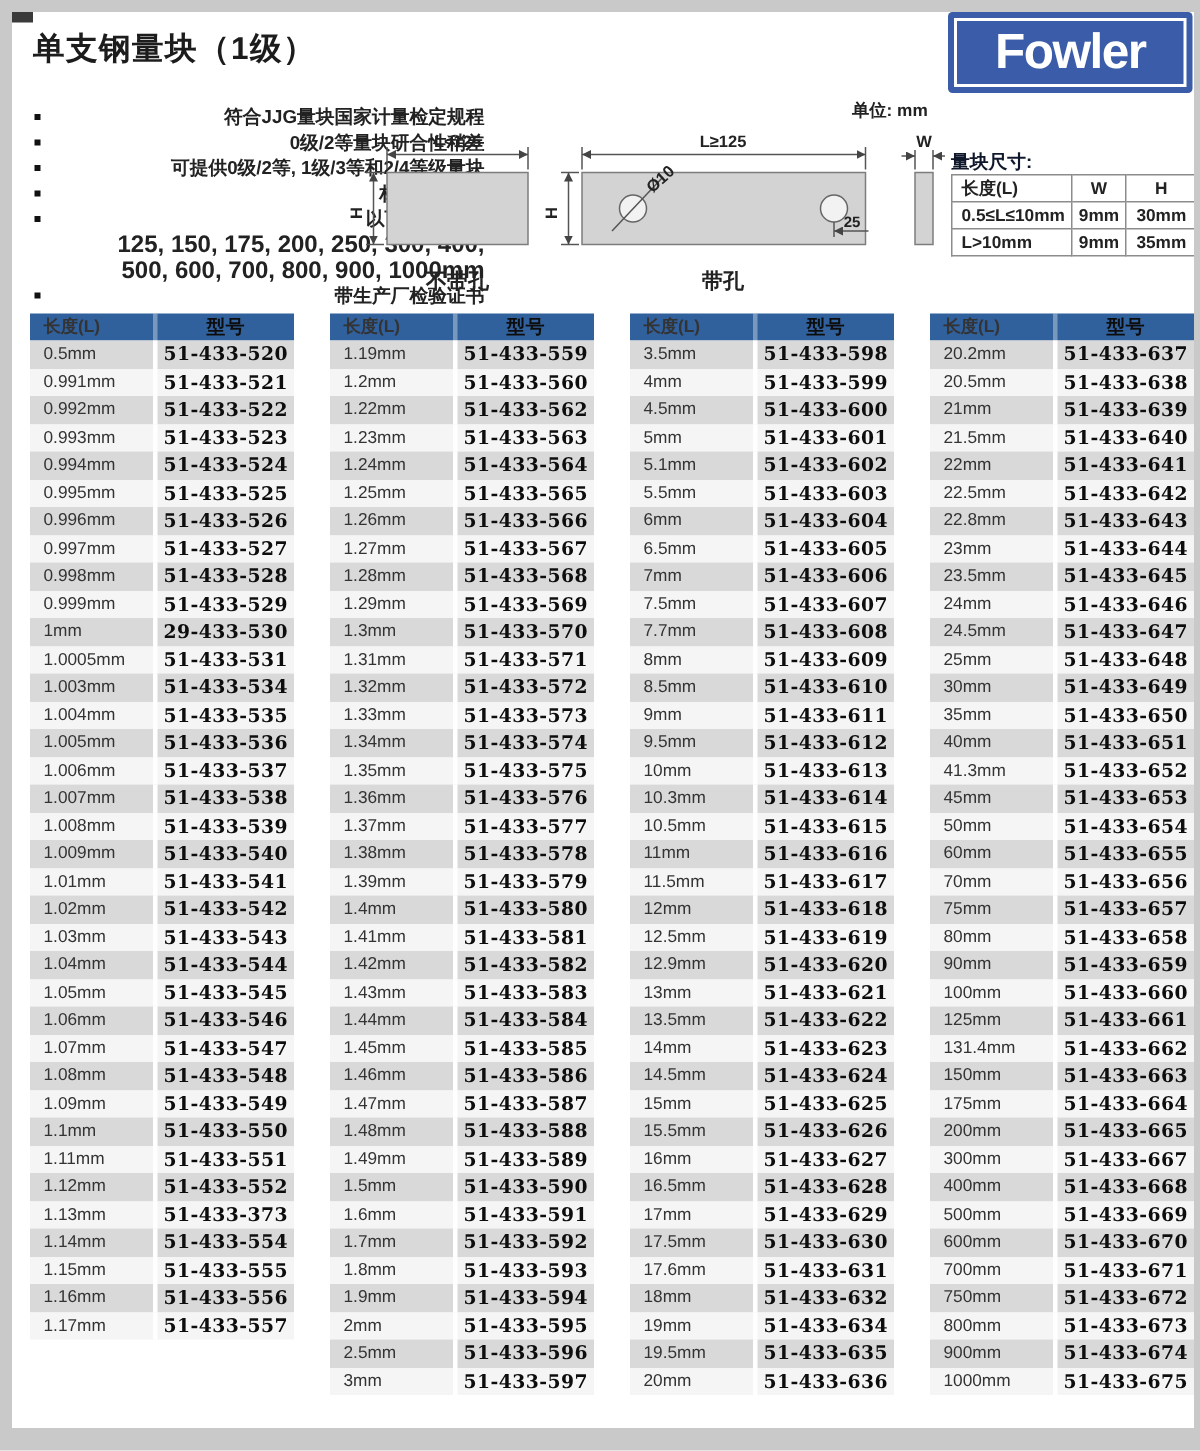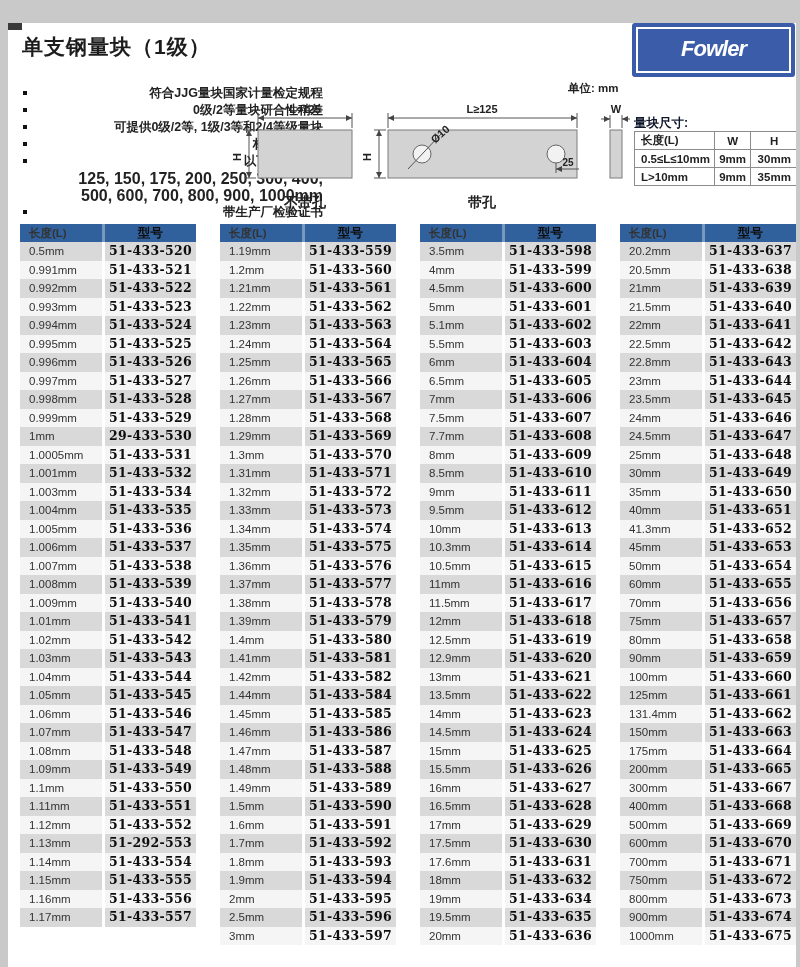--- a/index.html
+++ b/index.html
@@ -4,21 +4,21 @@
 <style>
   html,body{margin:0;padding:0;}
   body{
     width:800px;height:967px;position:relative;
     background:#c9c9c9;
     font-family:"Liberation Sans","DejaVu Sans",sans-serif;
     -webkit-font-smoothing:antialiased;
   }
   .page{
     position:absolute;left:8px;top:8px;width:788px;height:944px;
-    background:#ffffff;overflow:hidden;margin-top:15px;
+    background:#ffffff;overflow:hidden;
   }
   .scan-corner{position:absolute;left:0;top:0;width:14px;height:7px;background:#3a3a3a;}
 
   
   .title{
     position:absolute;left:14px;top:10px;
     font-size:21px;font-weight:bold;color:#1c1c1c;letter-spacing:1px;
   }
 
   
@@ -30,21 +30,21 @@
   
   .logo{
     position:absolute;left:624px;top:0px;width:163px;height:54px;
     background:#3b5ca8;border-radius:3px;
   }
   .logo-inner{
     position:absolute;left:4px;top:4px;right:4px;bottom:4px;
     border:2px solid #ffffff;display:flex;align-items:center;justify-content:center;
   }
   .logo-text{
-    color:#fff;font-size:22px;font-weight:bold;font-style:italic;
+    color:#fff;font-size:33px;font-weight:bold;
     letter-spacing:-1px;transform:translateY(-1px);
   }
 
   
   .unit-note{position:absolute;left:560px;top:58px;font-size:11.5px;font-weight:bold;color:#222;}
 
   
   .diagrams{position:absolute;left:222px;top:72px;width:400px;height:122px;}
 
   
@@ -236,24 +236,20 @@
         </div>
         <div class="gt-row">
           <span class="gt-col-len">1mm</span>
           <span class="gt-col-model">29-433-530</span>
         </div>
         <div class="gt-row">
           <span class="gt-col-len">1.0005mm</span>
           <span class="gt-col-model">51-433-531</span>
         </div>
         <div class="gt-row">
-          <span class="gt-col-len">1.001mm</span>
-          <span class="gt-col-model">51-433-532</span>
-        </div>
-        <div class="gt-row">
           <span class="gt-col-len">1.003mm</span>
           <span class="gt-col-model">51-433-534</span>
         </div>
         <div class="gt-row">
           <span class="gt-col-len">1.004mm</span>
           <span class="gt-col-model">51-433-535</span>
         </div>
         <div class="gt-row">
           <span class="gt-col-len">1.005mm</span>
           <span class="gt-col-model">51-433-536</span>
@@ -317,21 +313,21 @@
         <div class="gt-row">
           <span class="gt-col-len">1.11mm</span>
           <span class="gt-col-model">51-433-551</span>
         </div>
         <div class="gt-row">
           <span class="gt-col-len">1.12mm</span>
           <span class="gt-col-model">51-433-552</span>
         </div>
         <div class="gt-row">
           <span class="gt-col-len">1.13mm</span>
-          <span class="gt-col-model">51-292-553</span>
+          <span class="gt-col-model">51-433-373</span>
         </div>
         <div class="gt-row">
           <span class="gt-col-len">1.14mm</span>
           <span class="gt-col-model">51-433-554</span>
         </div>
         <div class="gt-row">
           <span class="gt-col-len">1.15mm</span>
           <span class="gt-col-model">51-433-555</span>
         </div>
         <div class="gt-row">
@@ -352,24 +348,20 @@
       <div class="gt-body">
         <div class="gt-row">
           <span class="gt-col-len">1.19mm</span>
           <span class="gt-col-model">51-433-559</span>
         </div>
         <div class="gt-row">
           <span class="gt-col-len">1.2mm</span>
           <span class="gt-col-model">51-433-560</span>
         </div>
         <div class="gt-row">
-          <span class="gt-col-len">1.21mm</span>
-          <span class="gt-col-model">51-433-561</span>
-        </div>
-        <div class="gt-row">
           <span class="gt-col-len">1.22mm</span>
           <span class="gt-col-model">51-433-562</span>
         </div>
         <div class="gt-row">
           <span class="gt-col-len">1.23mm</span>
           <span class="gt-col-model">51-433-563</span>
         </div>
         <div class="gt-row">
           <span class="gt-col-len">1.24mm</span>
           <span class="gt-col-model">51-433-564</span>
@@ -438,20 +430,24 @@
           <span class="gt-col-len">1.4mm</span>
           <span class="gt-col-model">51-433-580</span>
         </div>
         <div class="gt-row">
           <span class="gt-col-len">1.41mm</span>
           <span class="gt-col-model">51-433-581</span>
         </div>
         <div class="gt-row">
           <span class="gt-col-len">1.42mm</span>
           <span class="gt-col-model">51-433-582</span>
+        </div>
+        <div class="gt-row">
+          <span class="gt-col-len">1.43mm</span>
+          <span class="gt-col-model">51-433-583</span>
         </div>
         <div class="gt-row">
           <span class="gt-col-len">1.44mm</span>
           <span class="gt-col-model">51-433-584</span>
         </div>
         <div class="gt-row">
           <span class="gt-col-len">1.45mm</span>
           <span class="gt-col-model">51-433-585</span>
         </div>
         <div class="gt-row">

